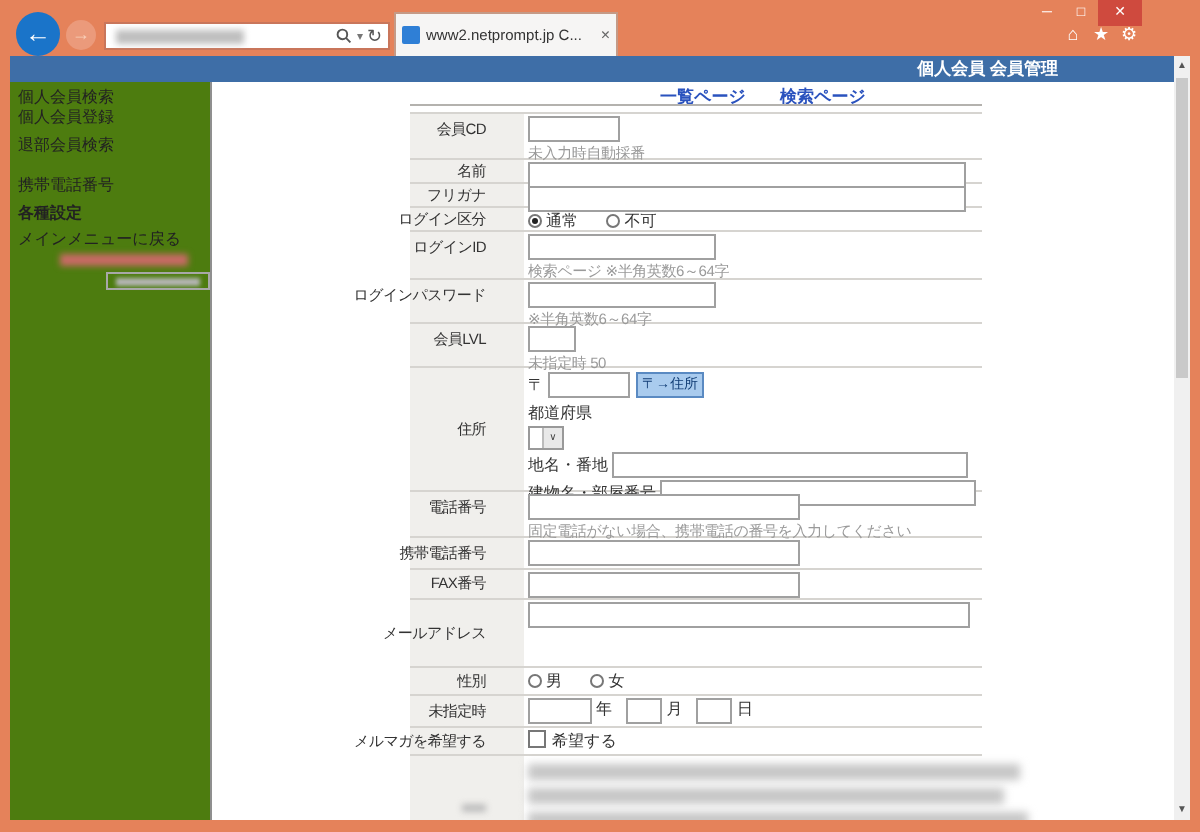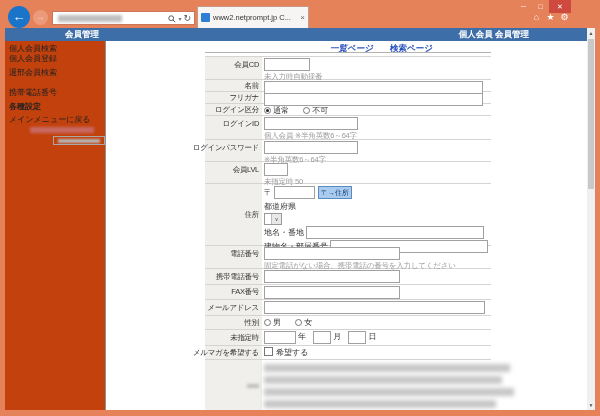--- a/index.html
+++ b/index.html
@@ -29,39 +29,39 @@
   .capbtn.close{width:22px;background:var(--close_red,#cf4a3e);}
   .browser-icons{position:absolute;top:12px;left:531px;display:flex;gap:3px;color:#fff;font-size:9px;}
   .browser-icons span{width:11px;text-align:center;}
 
   
   .page{position:absolute;left:5px;top:28px;width:582px;height:382px;background:#fff;overflow:hidden;}
   .app-header{height:13px;background:var(--header_blue,#3e6ea7);color:#fff;font-size:8.5px;font-weight:bold;display:flex;}
   .hdr-left{width:100px;text-align:right;padding-right:6px;line-height:13px;box-sizing:border-box;}
   .hdr-right{flex:1;text-align:right;padding-right:58px;line-height:13px;}
 
-  .sidebar{position:absolute;left:0;top:13px;width:100px;height:369px;border-right:1px solid #8f8f8f;background:#c2410c;}
+  .sidebar{position:absolute;left:0;top:13px;width:100px;height:369px;border-right:1px solid #8f8f8f;background:#4d7c0f;}
   .sb-item{font-size:8px;height:10px;line-height:10px;padding-left:4px;color:#222;white-space:nowrap;}
   .sb-item.m1{margin-top:3px;} .sb-item.m3{margin-top:4px;} .sb-item.m4{margin-top:10px;}
   .sb-item.m5{margin-top:4px;font-weight:bold;} .sb-item.m6{margin-top:3px;}
   .logo-smudge{position:absolute;left:25px;top:86px;width:64px;height:6px;background:#c96a66;filter:blur(1.6px);}
   .version-box{position:absolute;left:48px;top:95px;width:52px;height:9px;border:1px solid #a8a8a8;
                display:flex;align-items:center;justify-content:center;box-sizing:border-box;}
   .version-smudge{width:42px;height:4px;background:#b5b5b5;filter:blur(1px);}
 
   .main{position:absolute;left:101px;top:13px;right:0;bottom:0;}
   .toplink{position:absolute;top:2px;font-size:8.5px;font-weight:bold;color:var(--link_blue,#2a52be);text-decoration:underline;white-space:nowrap;}
-  .lk1{left:224px;font-style:italic;} .lk2{left:284px;}
+  .lk1{left:224px;} .lk2{left:284px;}
   .toprule{position:absolute;left:99px;top:11px;width:286px;border-top:1px solid #b4b2ae;}
 
   
   .form{position:absolute;left:99px;top:15px;width:286px;border-top:1px solid #d6d4d0;font-size:8px;color:#333;}
   .row{display:flex;border-bottom:1px solid #d6d4d0;box-sizing:border-box;}
   .lbl{width:57px;flex:0 0 57px;background:var(--label_bg,#f0efec);display:flex;justify-content:flex-end;
-       align-items:center;padding-right:3px;font-size:7.5px;letter-spacing:-0.3px;color:#333;
+       align-items:center;padding-right:19px;font-size:7.5px;letter-spacing:-0.3px;color:#333;
        box-sizing:border-box;white-space:nowrap;}
   .row.top .lbl{align-items:flex-start;padding-top:3px;}
   .val{flex:1;padding:1px 0 0 2px;min-width:0;}
   .inp{border:1px solid #a0a0a0;height:11px;font-size:8px;padding:0 1px;background:#fff;margin:0;
        box-sizing:content-box;vertical-align:top;}
   .w42{width:42px;} .w215{width:215px;} .w90{width:90px;} .w20{width:20px;} .w37{width:37px;}
   .w132{width:132px;} .w217{width:217px;} .w28{width:28px;} .w14{width:14px;}
   .note{font-size:7.5px;color:#9a9a9a;margin-top:1px;white-space:nowrap;letter-spacing:-0.2px;}
   .radio{display:inline-block;width:7px;height:7px;border:1px solid #777;border-radius:50%;background:#fff;
          margin-right:2px;vertical-align:-1px;box-sizing:border-box;}
@@ -123,21 +123,20 @@
     </div>
     <div class="browser-icons">
       <span>⌂</span>
       <span>★</span>
       <span>⚙</span>
     </div>
   </div>
 
   <div class="page">
     <div class="app-header">
-      <div class="hdr-left">会員管理</div>
       <div class="hdr-right">個人会員 会員管理</div>
     </div>
 
     <div class="sidebar">
       <div class="sb-item m1">個人会員検索</div>
       <div class="sb-item">個人会員登録</div>
       <div class="sb-item m3">退部会員検索</div>
       <div class="sb-item m4">携帯電話番号</div>
       <div class="sb-item m5">各種設定</div>
       <div class="sb-item m6">メインメニューに戻る</div>
@@ -177,21 +176,21 @@
           <div class="val">
             <span class="opt"><span class="radio checked"></span><span>通常</span></span>
             <span class="opt"><span class="radio"></span><span>不可</span></span>
           </div>
         </div>
 
         <div class="row top" style="height:24px">
           <div class="lbl">ログインID</div>
           <div class="val">
             <input class="inp w90" style="">
-            <div class="note">個人会員 ※半角英数6～64字</div>
+            <div class="note">検索ページ ※半角英数6～64字</div>
           </div>
         </div>
 
         <div class="row top" style="height:22px">
           <div class="lbl">ログインパスワード</div>
           <div class="val">
             <input class="inp w90" style="">
             <div class="note">※半角英数6～64字</div>
           </div>
         </div>
@@ -242,21 +241,21 @@
         <div class="row" style="height:16px">
           <div class="lbl">携帯電話番号</div>
           <div class="val"><input class="inp w132" style=""></div>
         </div>
 
         <div class="row" style="height:15px">
           <div class="lbl">FAX番号</div>
           <div class="val"><input class="inp w132" style=""></div>
         </div>
 
-        <div class="row" style="height:16px">
+        <div class="row" style="height:34px">
           <div class="lbl">メールアドレス</div>
           <div class="val"><input class="inp w217" style=""></div>
         </div>
 
         <div class="row" style="height:14px">
           <div class="lbl">性別</div>
           <div class="val">
             <span class="opt"><span class="radio"></span><span>男</span></span>
             <span class="opt"><span class="radio"></span><span>女</span></span>
           </div>

